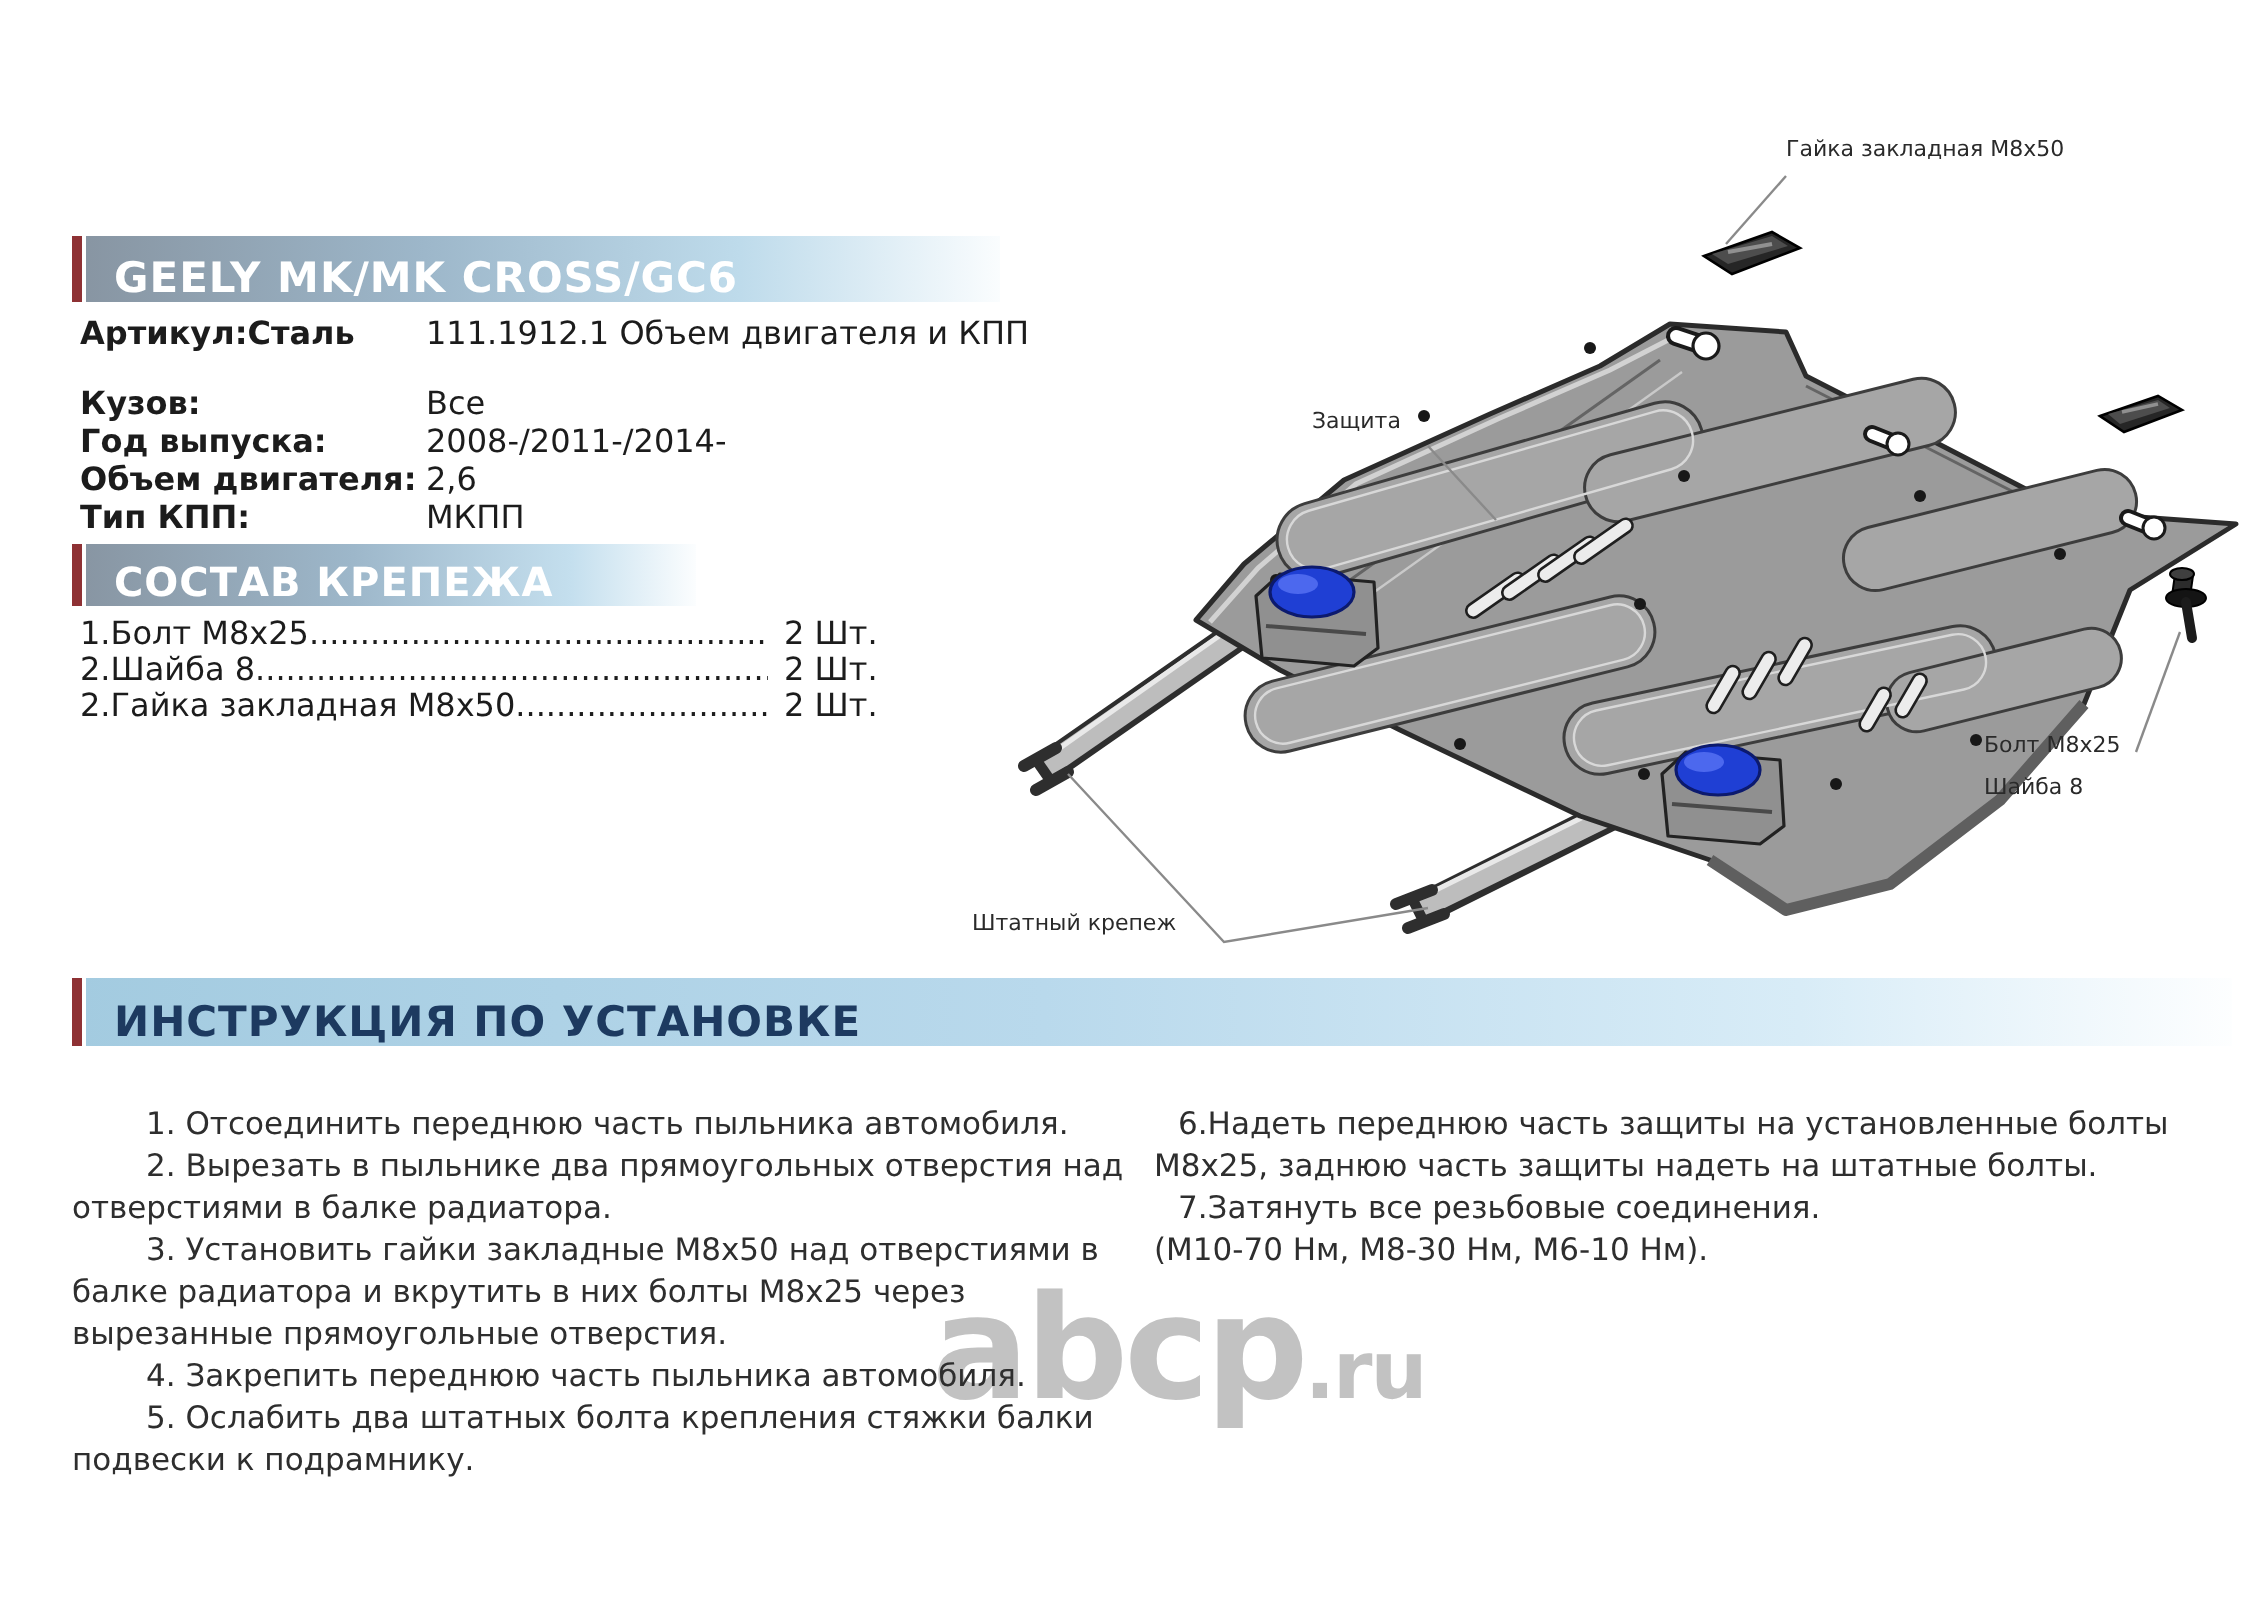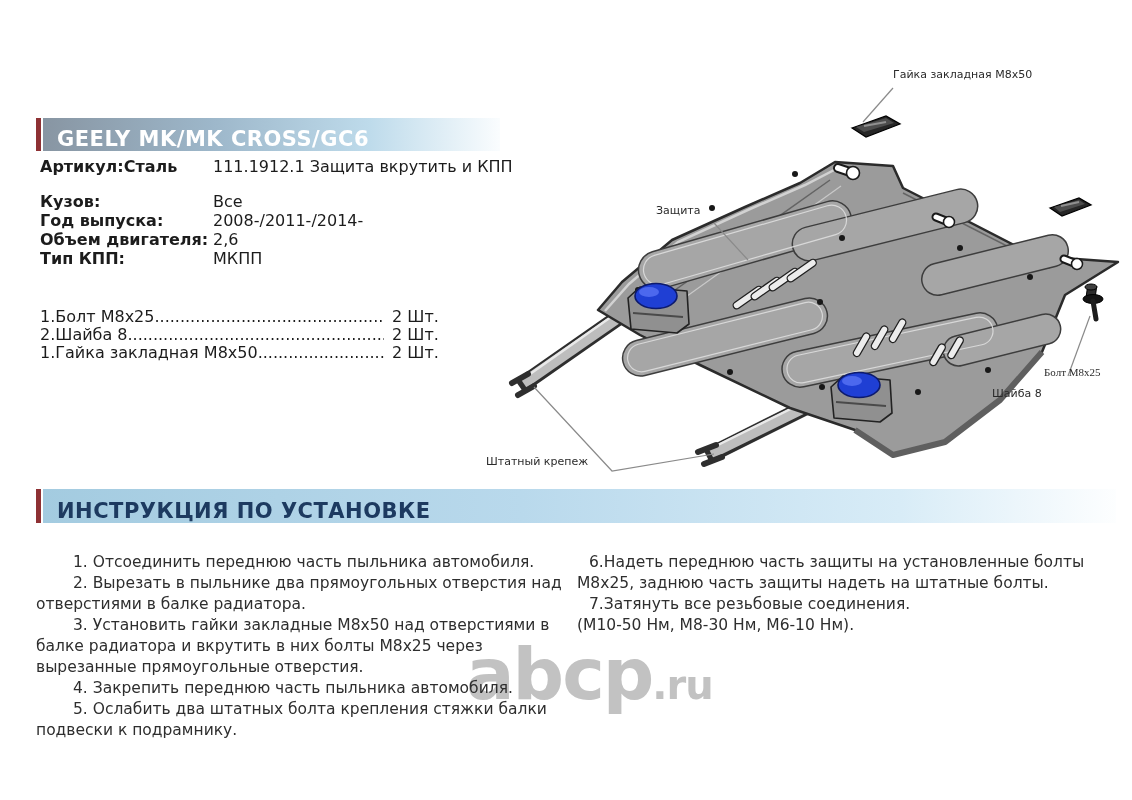--- a/index.html
+++ b/index.html
@@ -65,53 +65,57 @@
 
 <div class="page">
 
   <div class="hbar hbar1">
     <span class="red-accent"></span>
     <span class="hbar-text">GEELY MK/MK CROSS/GC6</span>
   </div>
 
   <div class="kv-row" style="top:157px;">
     <span class="kv-label">Артикул:Сталь</span>
-    <span class="kv-value">111.1912.1 Защита вкрутить и КПП</span>
+    <span class="kv-value">111.1912.1 Объем двигателя и КПП</span>
   </div>
 
   <div class="kv-row" style="top:192px;">
     <span class="kv-label">Кузов:</span>
     <span class="kv-value">Все</span>
   </div>
   <div class="kv-row" style="top:211px;">
     <span class="kv-label">Год выпуска:</span>
     <span class="kv-value">2008-/2011-/2014-</span>
   </div>
   <div class="kv-row" style="top:230px;">
     <span class="kv-label">Объем двигателя:</span>
     <span class="kv-value">2,6</span>
   </div>
   <div class="kv-row" style="top:249px;">
     <span class="kv-label">Тип КПП:</span>
     <span class="kv-value">МКПП</span>
   </div>
 
+  <div class="hbar hbar2">
+    <span class="red-accent"></span>
+    <span class="hbar-text">СОСТАВ КРЕПЕЖА</span>
+  </div>
 
   <div class="part-row" style="top:308px;">
     <span class="part-name">1.Болт М8х25</span>
     <span class="part-dots">....................................................................</span>
     <span class="part-qty">2 Шт.</span>
   </div>
   <div class="part-row" style="top:326px;">
     <span class="part-name">2.Шайба 8</span>
     <span class="part-dots">....................................................................</span>
     <span class="part-qty">2 Шт.</span>
   </div>
   <div class="part-row" style="top:344px;">
-    <span class="part-name">1.Гайка закладная М8х50</span>
+    <span class="part-name">2.Гайка закладная М8х50</span>
     <span class="part-dots">....................................................................</span>
     <span class="part-qty">2 Шт.</span>
   </div>
 
   <svg class="diagram-svg" width="642" height="450" viewBox="0 0 642 450" xmlns="http://www.w3.org/2000/svg">
 
     <g>
       <path d="M168,250 L36,342" stroke="#2e2e2e" stroke-width="16" stroke-linecap="square" fill="none"></path>
       <path d="M168,250 L38,340" stroke="#bdbdbd" stroke-width="11" stroke-linecap="square" fill="none"></path>
       <path d="M165,246 L40,334" stroke="#e9e9e9" stroke-width="2.5" fill="none"></path>
@@ -221,21 +225,21 @@
     <g stroke="#8a8a8a" stroke-width="1.2" fill="none">
       <path d="M403,48 L373,82"></path>
       <path d="M224,183 L258,220"></path>
       <path d="M600,276 L578,336"></path>
       <path d="M44,347 L122,431 L224,414"></path>
     </g>
   </svg>
 
   <div class="dlabel" style="left:893px; top:68px;">Гайка закладная М8х50</div>
   <div class="dlabel" style="left:656px; top:204px;">Защита</div>
-  <div class="dlabel" style="left:1044px; top:366px;font-family:Liberation Serif, serif;">Болт М8х25</div>
+  <div class="dlabel" style="left:992px; top:366px;">Болт М8х25</div>
   <div class="dlabel" style="left:992px; top:387px;">Шайба 8</div>
   <div class="dlabel" style="left:486px; top:455px;">Штатный крепеж</div>
 
   <div class="hbar hbar3">
     <span class="red-accent"></span>
     <span class="hbar-text">ИНСТРУКЦИЯ ПО УСТАНОВКЕ</span>
   </div>
 
   <div class="watermark">
     <span class="wm-main">abcp</span>
@@ -245,16 +249,16 @@
   <div class="instr-col instr-left">
     <p class="ind-lg">1. Отсоединить переднюю часть пыльника автомобиля.</p>
     <p class="ind-lg">2. Вырезать в пыльнике два прямоугольных отверстия над отверстиями в балке радиатора.</p>
     <p class="ind-lg">3. Установить гайки закладные М8х50 над отверстиями в балке радиатора и вкрутить в них болты М8х25 через вырезанные прямоугольные отверстия.</p>
     <p class="ind-lg">4. Закрепить переднюю часть пыльника автомобиля.</p>
     <p class="ind-lg">5. Ослабить два штатных болта крепления стяжки балки подвески к подрамнику.</p>
   </div>
   <div class="instr-col instr-right">
     <p class="ind-sm">6.Надеть переднюю часть защиты на установленные болты М8х25, заднюю часть защиты надеть на штатные болты.</p>
     <p class="ind-sm">7.Затянуть все резьбовые соединения.</p>
-    <p>(М10-50 Нм, М8-30 Нм, М6-10 Нм).</p>
+    <p>(М10-70 Нм, М8-30 Нм, М6-10 Нм).</p>
   </div>
 
 </div>
 
 </body></html>

